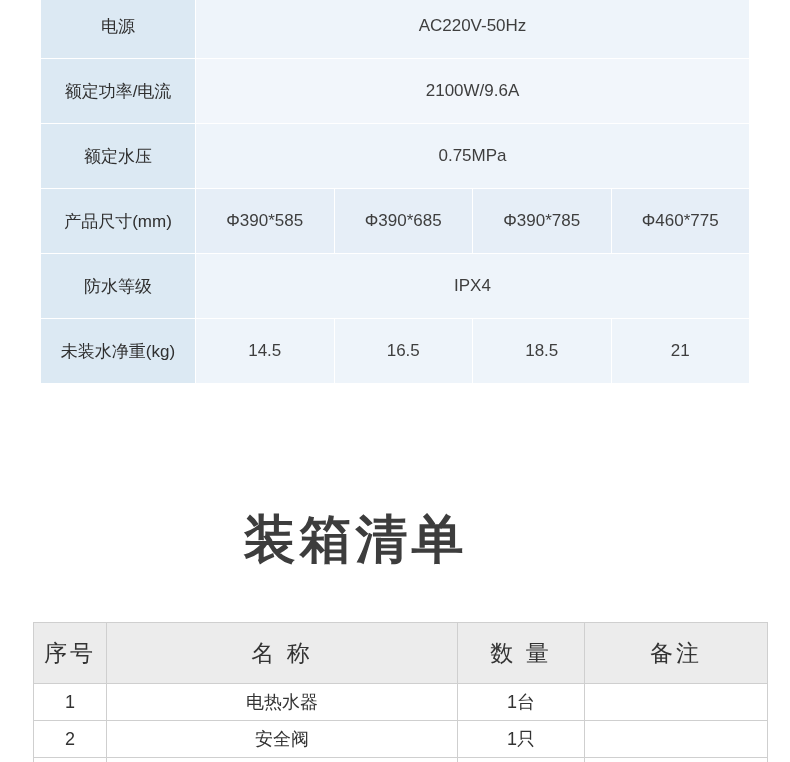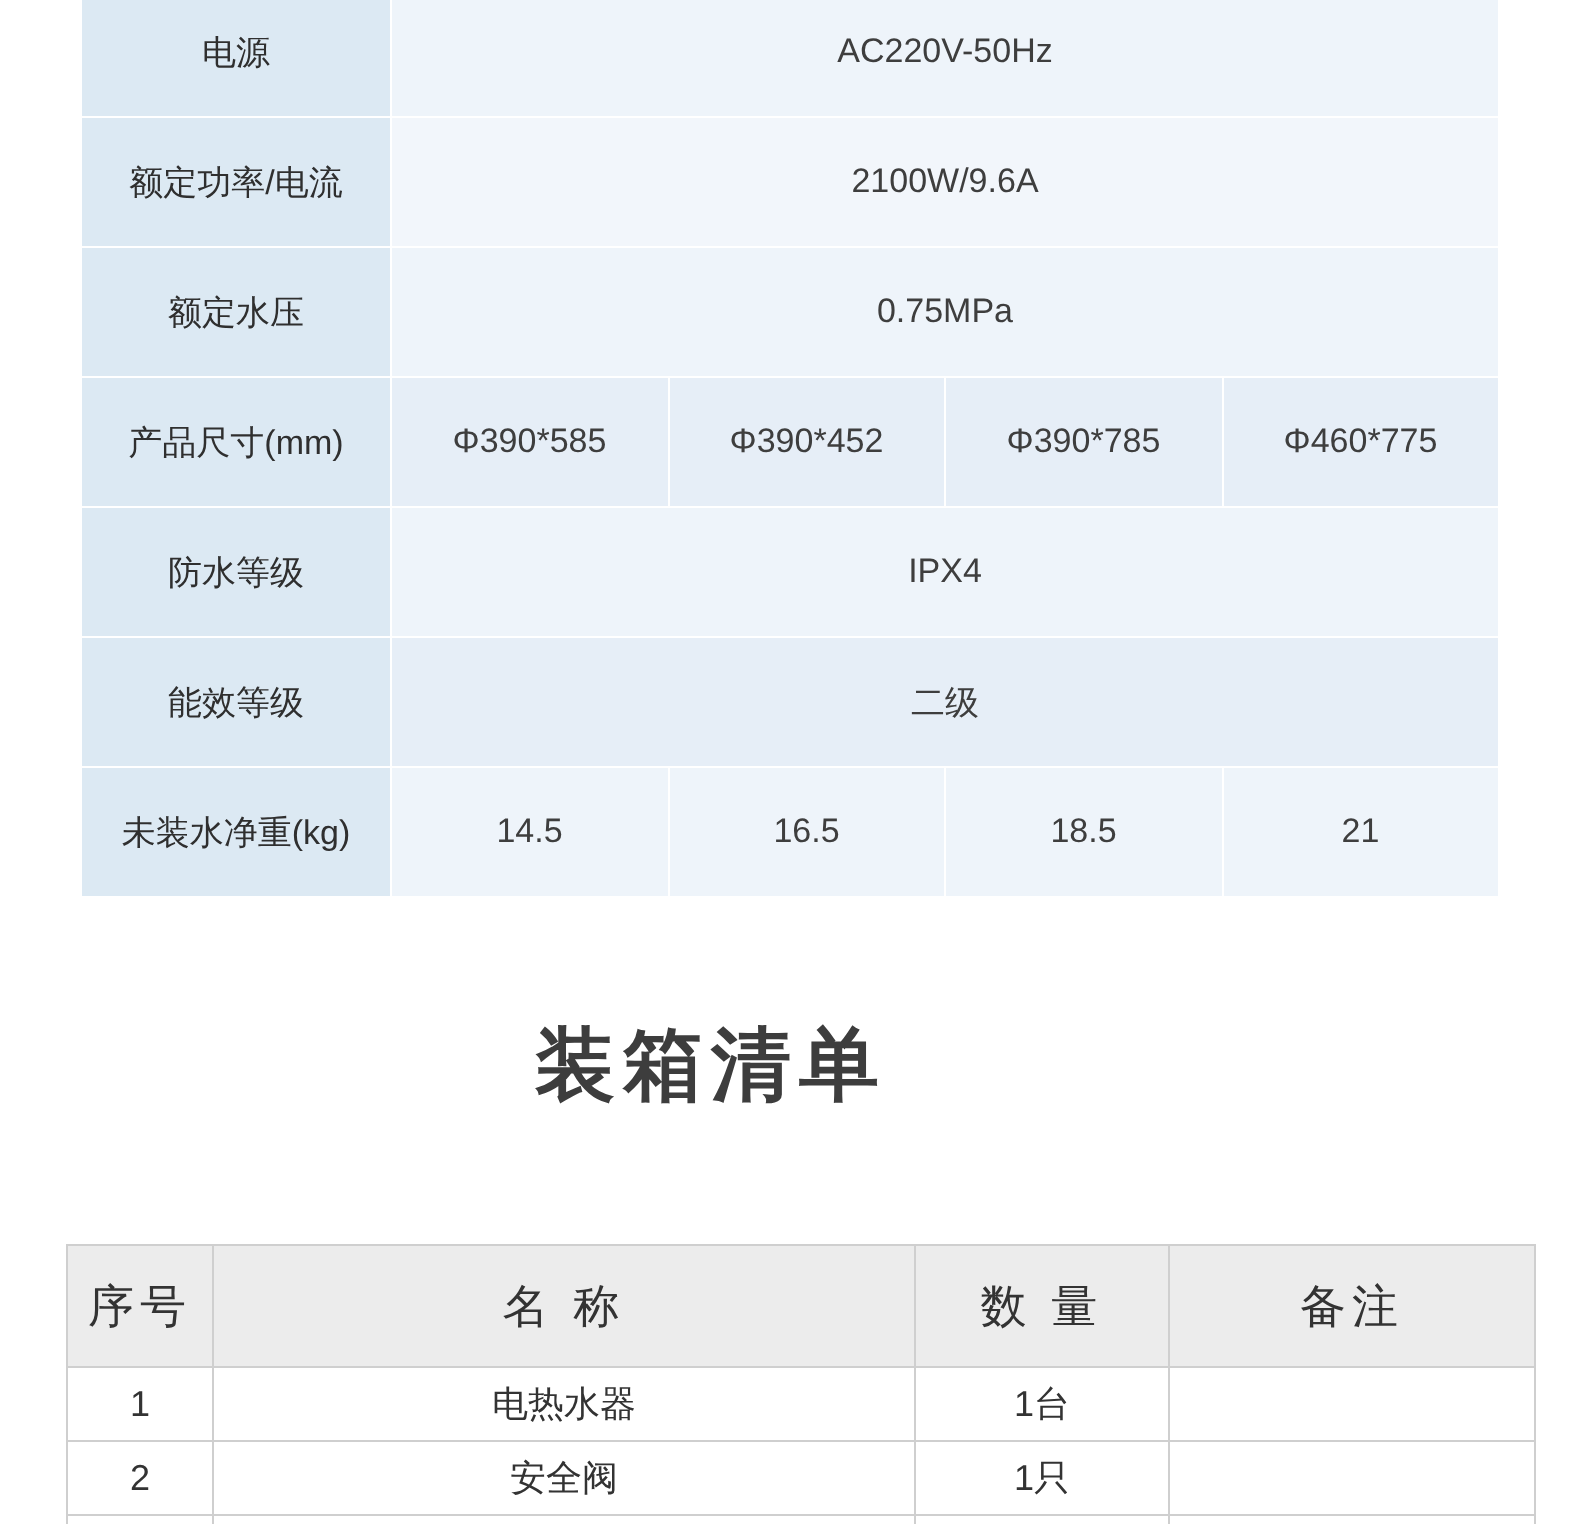--- a/index.html
+++ b/index.html
@@ -52,21 +52,21 @@
     background: #f2f6fb;
   }
 
   
   .section-title {
     position: absolute;
     top: 505px;
     left: 0;
     width: 711px;
     text-align: center;
-    font-size: 40px;
+    font-size: 52px;
     font-weight: bold;
     color: #3d3d3d;
     letter-spacing: 4px;
     font-family: "Liberation Sans", sans-serif;
   }
 
   
   .pack-wrap {
     position: absolute;
     left: 33px;
@@ -116,31 +116,27 @@
         <td class="label">额定功率/电流</td>
         <td class="val alt" colspan="4">2100W/9.6A</td>
       </tr>
       <tr>
         <td class="label">额定水压</td>
         <td class="val" colspan="4">0.75MPa</td>
       </tr>
       <tr>
         <td class="label">产品尺寸(mm)</td>
         <td class="val alt">Φ390*585</td>
-        <td class="val alt">Φ390*452</td>
+        <td class="val alt">Φ390*685</td>
         <td class="val alt">Φ390*785</td>
         <td class="val alt">Φ460*775</td>
       </tr>
       <tr>
         <td class="label">防水等级</td>
         <td class="val" colspan="4">IPX4</td>
-      </tr>
-      <tr>
-        <td class="label">能效等级</td>
-        <td class="val alt" colspan="4">二级</td>
       </tr>
       <tr>
         <td class="label">未装水净重(kg)</td>
         <td class="val">14.5</td>
         <td class="val">16.5</td>
         <td class="val">18.5</td>
         <td class="val">21</td>
       </tr>
     </tbody>
   </table>

